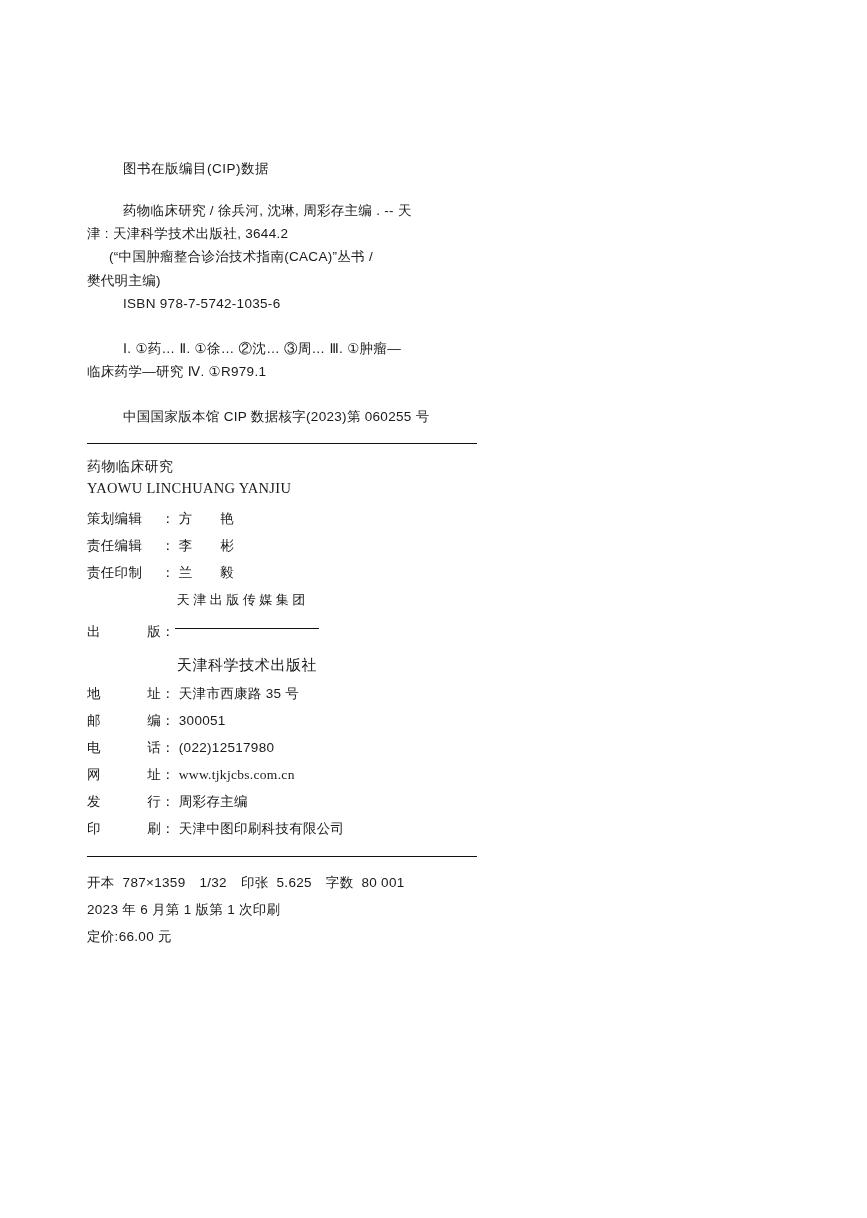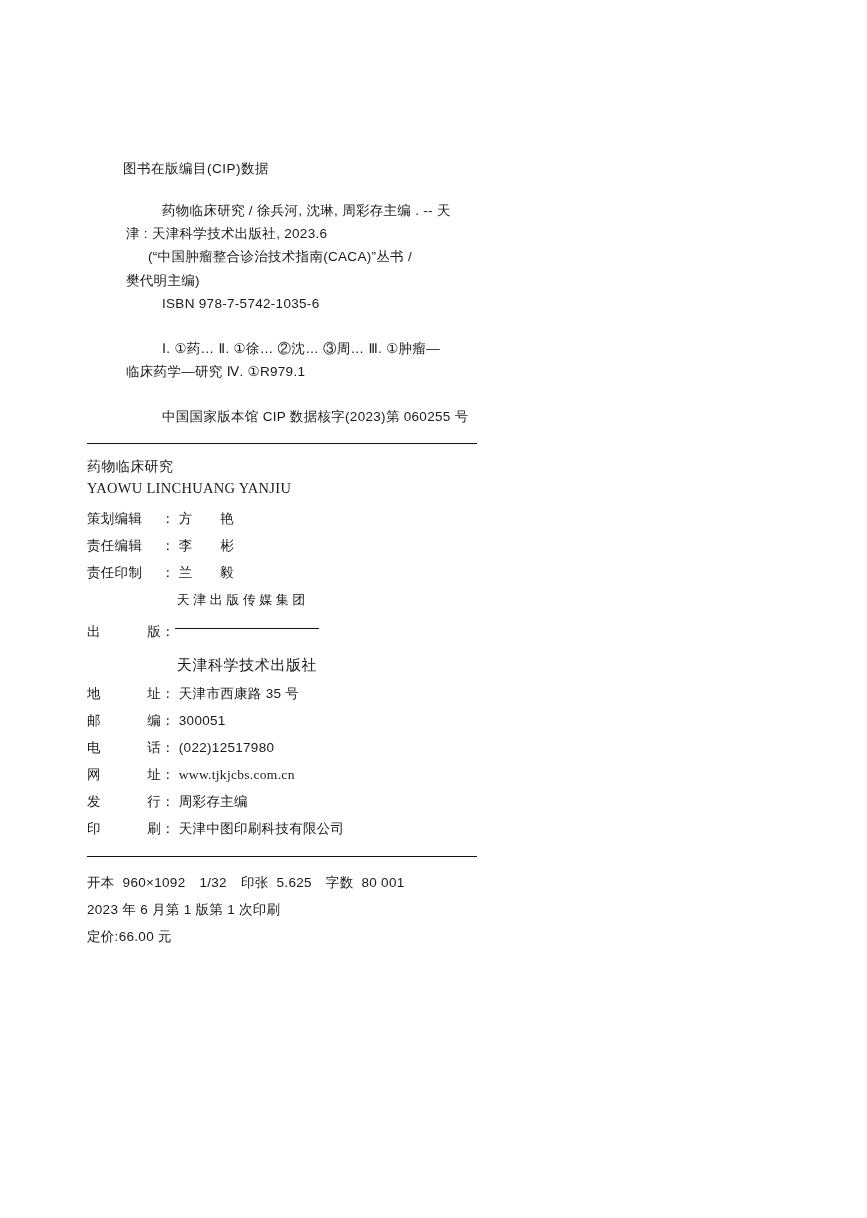--- a/index.html
+++ b/index.html
@@ -36,21 +36,20 @@
     letter-spacing: 0.5px;
     margin-left: 36px;
     margin-bottom: 20px;
     line-height: 1.4;
   }
   .cip-para {
     font-size: 13.5px;
     line-height: 1.72;
     margin-bottom: 12px;
     letter-spacing: 0.3px;
-    margin-left: 39px;
   }
   .indent {
     text-indent: 36px;
   }
   .indent2 {
     text-indent: 22px;
   }
   .cip-gap {
     height: 10px;
   }
@@ -161,21 +160,21 @@
 </head>
 <body>
 
 <div class="page">
   <div class="content">
 
     <div class="cip-title">图书在版编目(CIP)数据</div>
 
     <div class="cip-para">
       <div class="indent">药物临床研究 / 徐兵河, 沈琳, 周彩存主编 . -- 天</div>
-      <div>津 : 天津科学技术出版社, 2023.6</div>
+      <div>津 : 天津科学技术出版社, 3644.2</div>
       <div class="indent2">(“中国肿瘤整合诊治技术指南(CACA)”丛书 /</div>
       <div>樊代明主编)</div>
       <div class="indent">ISBN 978-7-5742-1035-6</div>
     </div>
 
     <div class="cip-gap"></div>
 
     <div class="cip-para">
       <div class="indent">Ⅰ. ①药… Ⅱ. ①徐… ②沈… ③周… Ⅲ. ①肿瘤—</div>
       <div>临床药学—研究 Ⅳ. ①R979.1</div>
@@ -268,19 +267,19 @@
         <span>印</span>
         <span>刷</span>
       </span>
       <span class="sep">：</span>
       <span class="val">天津中图印刷科技有限公司</span>
     </div>
 
     <hr class="rule thin">
 
     <div class="spec-line">
-      <span>开本</span><span class="gap-sm"></span><span>960×1092</span><span class="gap"></span><span>1/32</span><span class="gap"></span><span>印张</span><span class="gap-sm"></span><span>5.625</span><span class="gap"></span><span>字数</span><span class="gap-sm"></span><span>80 001</span>
+      <span>开本</span><span class="gap-sm"></span><span>787×1359</span><span class="gap"></span><span>1/32</span><span class="gap"></span><span>印张</span><span class="gap-sm"></span><span>5.625</span><span class="gap"></span><span>字数</span><span class="gap-sm"></span><span>80 001</span>
     </div>
     <div class="spec-line">2023 年 6 月第 1 版第 1 次印刷</div>
     <div class="spec-line">定价:66.00 元</div>
 
   </div>
 </div>
 
 </body></html>

